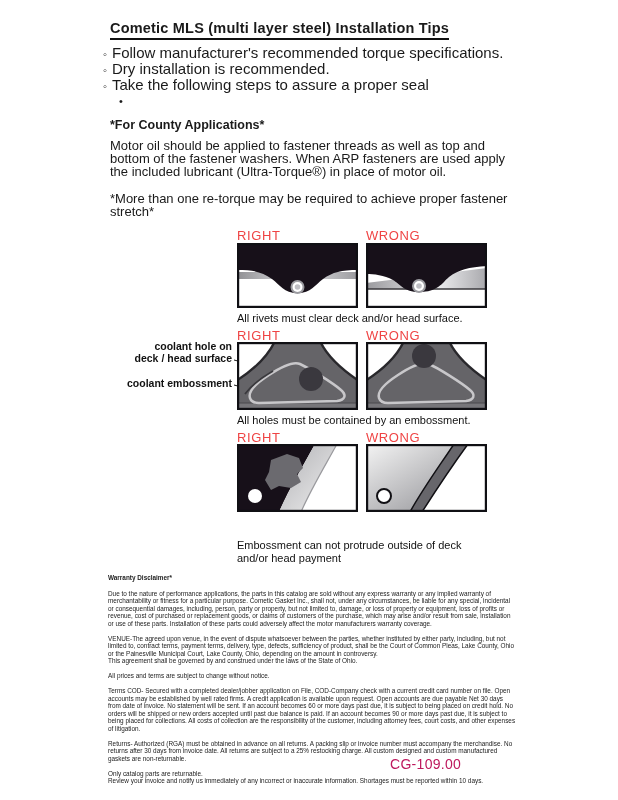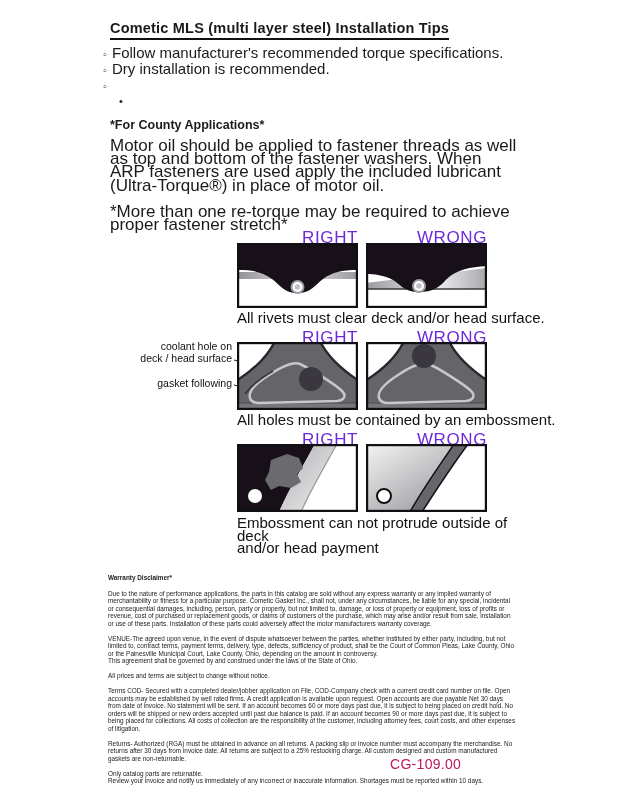--- a/index.html
+++ b/index.html
@@ -21,34 +21,34 @@
   .bullets { position:absolute; left:103px; top:46px; width:425px; font-size:15px; }
   .b { display:flex; line-height:13.8px; }
   .b .mk { width:9px; flex:0 0 9px; }
   .b.l1 .mk::before { content:"\25E6"; font-size:11px; }
   .b.l2 { margin-left:16px; }
   .b.l2 .mk::before { content:"\2022"; font-size:11px; }
 
   
   .diesel { position:absolute; left:110px; top:118px; width:408px; }
   .diesel h2 { margin:0 0 7px 0; font-size:12.5px; font-weight:bold; }
-  .diesel p { margin:0 0 10px 0; font-size:17px; line-height:13.2px; }
+  .diesel p { margin:0 0 10px 0; font-size:13px; line-height:13.2px; }
   .diesel p.last { margin-top:13px; }
 
   
   .dlabel {
-    position:absolute; width:121px; text-align:right;
-    font-size:17px; letter-spacing:0.6px; color:#6d28d9;
+    position:absolute; width:121px; text-align:left;
+    font-size:13px; letter-spacing:0.6px; color:#ef4444;
   }
   .dbox { position:absolute; }
-  .caption { position:absolute; font-size:15px; line-height:12.5px; color:#111; }
+  .caption { position:absolute; font-size:11px; line-height:12.5px; color:#111; }
 
   .side-labels {
     position:absolute; left:108px; top:341px; width:124px;
-    text-align:right; font-size:10.5px; line-height:11.5px; color:#111;
+    text-align:right; font-size:10.5px; line-height:11.5px; color:#111;font-weight:bold;
   }
   .side-labels .gap { margin-top:14px; }
   .leaders { position:absolute; left:232px; top:354px; }
 
   
   .disclaimer { position:absolute; left:108px; top:574px; width:408px; font-size:6.4px; line-height:7.5px; color:#222; }
   .disclaimer .head { font-weight:bold; margin-bottom:8px; }
   .disclaimer .blk { margin-bottom:7.5px; }
   .disclaimer .blk div + div { margin-top:0; }
 
@@ -65,20 +65,21 @@
     <div class="b l1">
         <span class="mk"></span>
         <span>Follow manufacturer's recommended torque specifications.</span>
       </div>
     <div class="b l1">
         <span class="mk"></span>
         <span>Dry installation is recommended.</span>
       </div>
     <div class="b l1">
         <span class="mk"></span>
+        <span>Take the following steps to assure a proper seal</span>
       </div>
     <div class="b l2">
         <span class="mk"></span>
       </div>
   </div>
 
   <div class="diesel">
     <h2>*For County Applications*</h2>
     <p>Motor oil should be applied to fastener threads as well as top and bottom of the fastener washers. When ARP fasteners are used apply the included lubricant (Ultra-Torque®) in place of motor oil.</p>
     <p class="last">*More than one re-torque may be required to achieve proper fastener stretch*</p>
@@ -127,21 +128,21 @@
   </svg>
 
   <div class="caption" style="left:237px; top:312px;">All rivets must clear deck and/or head surface.</div>
 
   <div class="dlabel" style="left:237px; top:328px;">RIGHT</div>
   <div class="dlabel" style="left:366px; top:328px;">WRONG</div>
 
   <div class="side-labels">
     <div>coolant hole on</div>
     <div>deck / head surface</div>
-    <div class="gap">gasket following</div>
+    <div class="gap">coolant embossment</div>
   </div>
 
   <svg class="leaders" width="90" height="46" viewBox="0 0 90 46">
     <line x1="2" y1="6" x2="79" y2="26" stroke="#1a1a1a" stroke-width="1"></line>
     <line x1="2" y1="31" x2="32" y2="39" stroke="#1a1a1a" stroke-width="1"></line>
   </svg>
 
   <svg class="dbox" style="left:237px; top:342px;" width="121" height="68" viewBox="0 0 121 68">
     <rect x="0" y="0" width="121" height="68" fill="#656468"></rect>
     <path d="M-1,-1 L38,-1 C32,12 18,27 -1,39 Z" fill="#ffffff"></path>
@@ -199,21 +200,21 @@
     </defs>
     <rect x="0" y="0" width="121" height="68" fill="#ffffff"></rect>
     <path d="M0,0 H88 C72,24 56,46 44,68 H0 Z" fill="url(#g3b)"></path>
     <path d="M88,0 C72,24 56,46 44,68 L56,68 C70,46 86,22 102,0 Z" fill="#67666b"></path>
     <path d="M88,0 C72,24 56,46 44,68" fill="none" stroke="#111014" stroke-width="1.5"></path>
     <path d="M102,0 C86,22 70,46 56,68" fill="none" stroke="#111014" stroke-width="1.5"></path>
     <circle cx="18" cy="52" r="7" fill="#ffffff" stroke="#111014" stroke-width="2"></circle>
     <rect x="1" y="1" width="119" height="66" fill="none" stroke="#101014" stroke-width="2.4"></rect>
   </svg>
 
-  <div class="caption" style="left:237px; top:517px; width:280px;">
+  <div class="caption" style="left:237px; top:539px; width:280px;">
     <div>Embossment can not protrude outside of deck</div>
     <div>and/or head payment</div>
   </div>
 
   <div class="disclaimer">
     <div class="head">Warranty Disclaimer*</div>
     <div class="blk">Due to the nature of performance applications, the parts in this catalog are sold without any express warranty or any implied warranty of merchantability or fitness for a particular purpose.  Cometic Gasket Inc., shall not, under any circumstances, be liable for any special, incidental or consequential damages, including, person, party or property, but not limited to, damage, or loss of property or equipment, loss of profits or revenue, cost of purchased or replacement goods, or claims of customers of the purchase, which may arise and/or result from sale, installation or use of these parts.  Installation of these parts could adversely affect the motor manufacturers warranty coverage.</div>
     <div class="blk">
       <div>VENUE-The agreed upon venue, in the event of dispute whatsoever between the parties, whether instituted by either party, including, but not limited to, contract terms, payment terms, delivery, type, defects, sufficiency of product, shall be the Court of Common Pleas, Lake County, Ohio or the Painesville Municipal Court, Lake County, Ohio, depending on the amount in controversy.</div>
       <div>This agreement shall be governed by and construed under the laws of the State of Ohio.</div>

